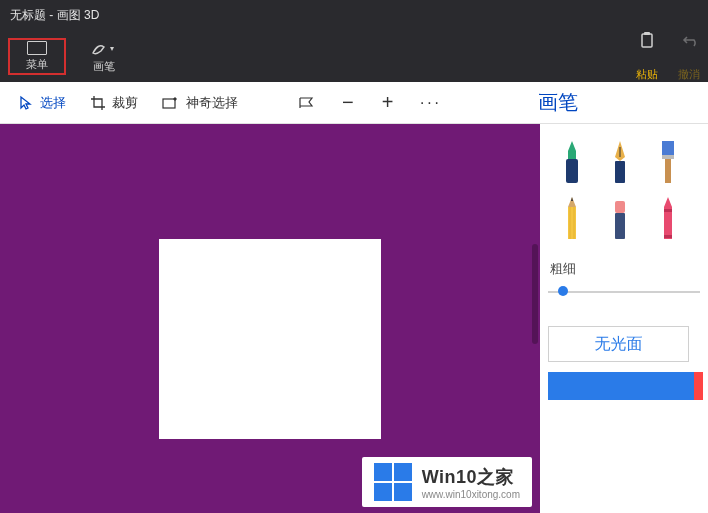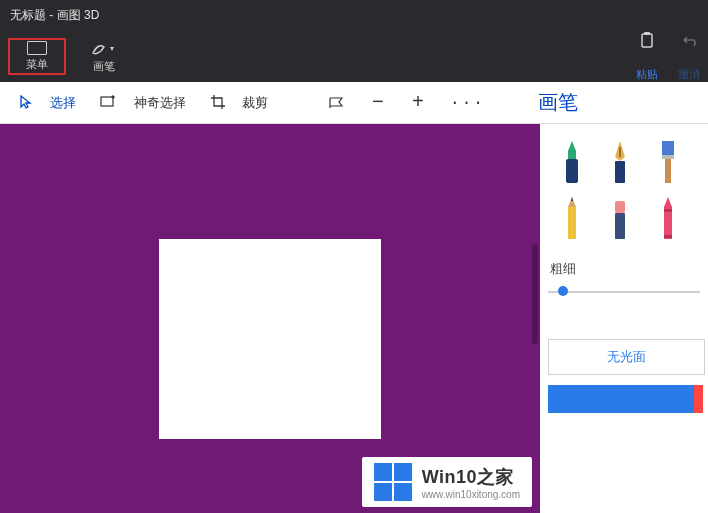--- a/index.html
+++ b/index.html
@@ -6,43 +6,43 @@
     body { font-family: "Microsoft YaHei", sans-serif; width: 708px; height: 513px; overflow: hidden; background: #fff; }
     
     .titlebar { height: 30px; background: #2a2a2e; color: #e5e5e5; display: flex; align-items: center; padding: 0 10px; font-size: 12px; }
     
     .topbar { height: 52px; background: #2a2a2e; display: flex; align-items: center; padding: 0 8px; color: #d0d0d0; }
     .menu-btn { border: 2px solid #d32f2f; width: 58px; height: 37px; display: flex; flex-direction: column; align-items: center; justify-content: center; gap: 2px; cursor: pointer; }
     .menu-btn .icon-box { width: 20px; height: 14px; border: 1.5px solid #d0d0d0; border-radius: 1px; }
     .topbar-label { font-size: 11px; }
     .brush-btn { margin-left: 24px; display: flex; flex-direction: column; align-items: center; gap: 2px; cursor: pointer; }
     .right-actions { margin-left: auto; display: flex; gap: 20px; }
-    .action { display: flex; flex-direction: column; align-items: center; gap: 18px; cursor: pointer; color: #3b82f6; }
+    .action { display: flex; flex-direction: column; align-items: center; gap: 18px; cursor: pointer; color: #eab308; }
     .action.dim { opacity: 0.4; align-items: flex-end; }
     
     .toolbar { height: 42px; background: #fff; display: flex; align-items: center; padding: 0 10px; gap: 8px; border-bottom: 1px solid #e0e0e0; }
-    .tool { display: flex; gap: 16px; padding: 4px 8px; font-size: 13px; color: #333; cursor: pointer; font-family: Liberation Mono, monospace; }
+    .tool { display: flex; align-items: center; gap: 6px; padding: 4px 8px; font-size: 13px; color: #333; cursor: pointer; }
     .tool.active { color: #0046c0; }
     .panel-title { margin-left: auto; width: 168px; font-size: 20px; color: #0046c0; font-weight: 400; padding-left: 8px; }
     
     .main { display: flex; height: 389px; }
     .canvas-area { flex: 1; background: #701a75; position: relative; display: flex; align-items: center; justify-content: center; }
     .canvas { width: 222px; height: 200px; background: #fff; margin-top: 40px; }
     .scrollbar-v { position: absolute; right: 2px; top: 120px; width: 6px; height: 100px; background: rgba(0,0,0,0.25); border-radius: 3px; }
     
     .sidebar { width: 168px; background: #fff; padding: 10px 8px 0 8px; overflow: hidden; }
     .brushes { display: flex; flex-wrap: wrap; gap: 0; }
     .brush-cell { width: 48px; height: 56px; display: flex; align-items: center; justify-content: center; cursor: pointer; }
     
     .side-label { font-size: 13px; color: #444; margin: 14px 0 4px 2px; }
     .slider { position: relative; height: 20px; }
     .slider-track { position: absolute; top: 9px; left: 0; right: 0; height: 2px; background: #d0d0d0; }
     .slider-thumb { position: absolute; top: 4px; left: 10px; width: 10px; height: 10px; background: #2a7be8; border-radius: 50%; }
     
-    .btn-matte { margin-top: 37px; width: 157px; height: 36px; border: 1px solid #d0d0d0; background: #fff; color: #2a7be8; font-size: 13px; display: flex; align-items: center; justify-content: center; cursor: pointer; }
+    .btn-matte { margin-top: 24px; width: 141px; height: 36px; border: 1px solid #d0d0d0; background: #fff; color: #2a7be8; font-size: 16px; display: flex; align-items: center; justify-content: center; cursor: pointer; }
     .color-bar { margin-top: 10px; width: 155px; height: 28px; background: linear-gradient(90deg, #2a7be8 0%, #2a7be8 94%, #ff4444 94%, #ff4444 100%); }
     
     .watermark { position: absolute; right: 8px; bottom: 6px; background: #fff; padding: 6px 12px; display: flex; align-items: center; gap: 10px; border-radius: 2px; }
     .win-logo { display: grid; grid-template-columns: 18px 18px; grid-template-rows: 18px 18px; gap: 2px; }
     .win-logo div { background: #2a7be8; }
     .wm-text { display: flex; flex-direction: column; }
     .wm-title { font-size: 18px; font-weight: 700; color: #333; letter-spacing: 0.5px; }
     .wm-url { font-size: 10px; color: #888; }
     
     svg { display: block; }
@@ -84,31 +84,31 @@
 </div>
 
 <div class="toolbar">
   <div class="tool active">
     <svg width="16" height="16" viewBox="0 0 16 16">
         <path d="M3 2 L3 13 L6 10 L8 14 L10 13 L8 9 L12 9 Z" fill="none" stroke="#0046c0" stroke-width="1.3"></path>
       </svg>
     <span>选择</span>
   </div>
   <div class="tool">
+    <svg width="16" height="16" viewBox="0 0 16 16">
+        <path d="M4 1 L4 12 L15 12 M1 4 L12 4 L12 15" fill="none" stroke="#333" stroke-width="1.3"></path>
+      </svg>
+    <span>裁剪</span>
+  </div>
+  <div class="tool">
     <svg width="18" height="14" viewBox="0 0 18 14">
         <rect x="1" y="3" width="12" height="9" fill="none" stroke="#333" stroke-width="1.2"></rect>
         <path d="M13 1 L15 3 L13 5 L11 3 Z" fill="#333"></path>
       </svg>
     <span>神奇选择</span>
-  </div>
-  <div class="tool">
-    <svg width="16" height="16" viewBox="0 0 16 16">
-        <path d="M4 1 L4 12 L15 12 M1 4 L12 4 L12 15" fill="none" stroke="#333" stroke-width="1.3"></path>
-      </svg>
-    <span>裁剪</span>
   </div>
   <div style="width:28px"></div>
   <div class="tool">
     <svg width="18" height="14" viewBox="0 0 18 14">
         <path d="M2 2 L2 12 M2 2 L14 2 L11 6 L14 10 L2 10" fill="none" stroke="#333" stroke-width="1.2"></path>
       </svg>
   </div>
   <div class="tool" style="font-size:20px;color:#333;padding:0 10px;">−</div>
   <div class="tool" style="font-size:20px;color:#333;padding:0 10px;">+</div>
   <div class="tool" style="font-size:16px;color:#333;letter-spacing:2px;">···</div>

